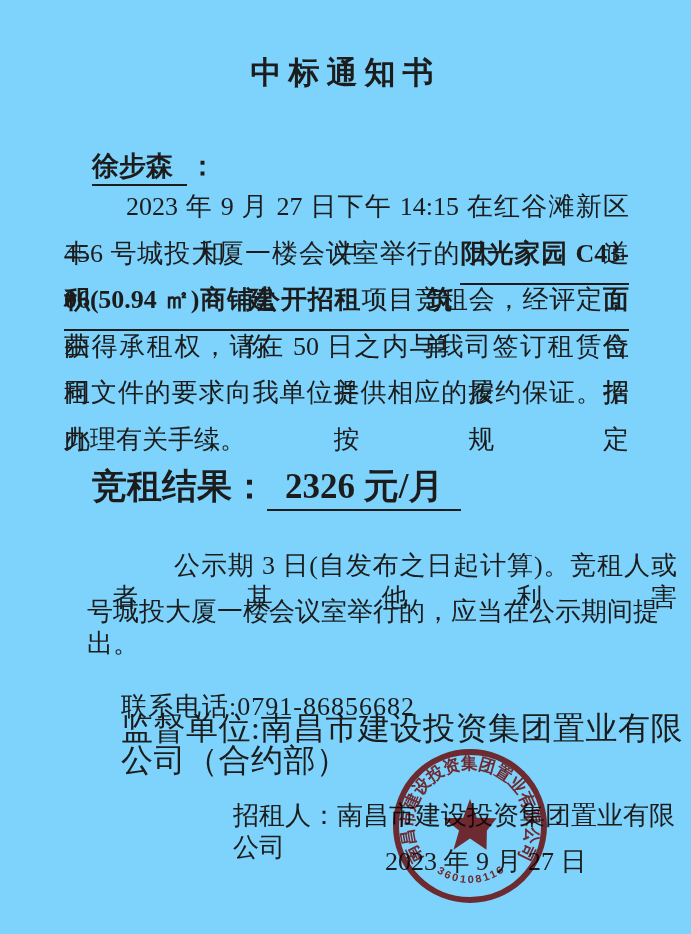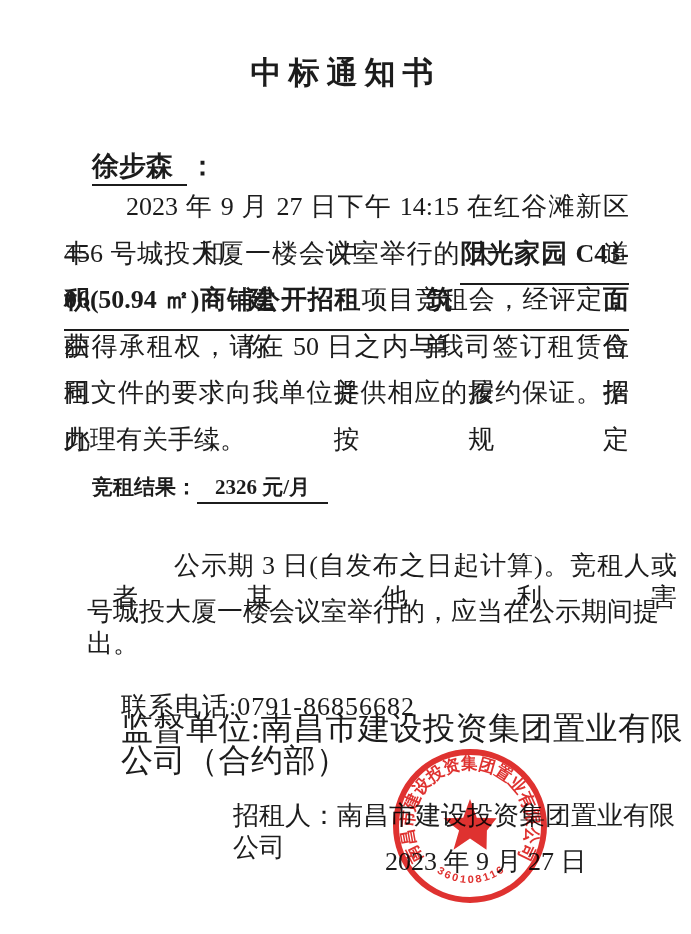--- a/index.html
+++ b/index.html
@@ -1,20 +1,20 @@
 <!DOCTYPE html>
 <html><head>
 <meta charset="utf-8">
 <style>
   html,body{margin:0;padding:0;background:#e8e8e8;}
   .page{
     position:relative;
     width:691px;height:934px;
     margin:0 auto;
-    background:#ffffff;
+    background:#7dd3fc;
     overflow:hidden;
     font-family:"Liberation Serif","DejaVu Serif",serif;
     color:#1c1c1c;
   }
   .doc-title{
     position:absolute;top:52px;left:0;width:691px;
     text-align:center;font-size:31px;font-weight:bold;letter-spacing:7px;
   }
   .recipient{
     position:absolute;top:150px;left:92px;
@@ -29,21 +29,21 @@
   .jline{
     display:block;height:46.5px;line-height:46.5px;
     text-align:justify;text-align-last:justify;
     white-space:normal;overflow:visible;
   }
   .jline.last{text-align-last:left;}
   .indent{text-indent:62px;}
   .ub{font-weight:bold;border-bottom:2.5px solid #1c1c1c;padding-bottom:15px;margin-top:16px;}
   .result-line{
     position:absolute;top:470px;left:92px;
-    font-size:21px;font-weight:bold;line-height:34px;
+    font-size:35px;font-weight:bold;line-height:34px;
   }
   .result-line .value{border-bottom:2.5px solid #1c1c1c;padding:0 18px 3px 18px;}
   .notice1{
     position:absolute;top:550px;left:64px;width:565px;
     font-size:26px;line-height:32px;
     text-align:justify;text-align-last:justify;text-indent:62px;margin-left:48px;
   }
   .notice2{
     position:absolute;top:596px;left:87px;
     font-size:26px;line-height:32px;

